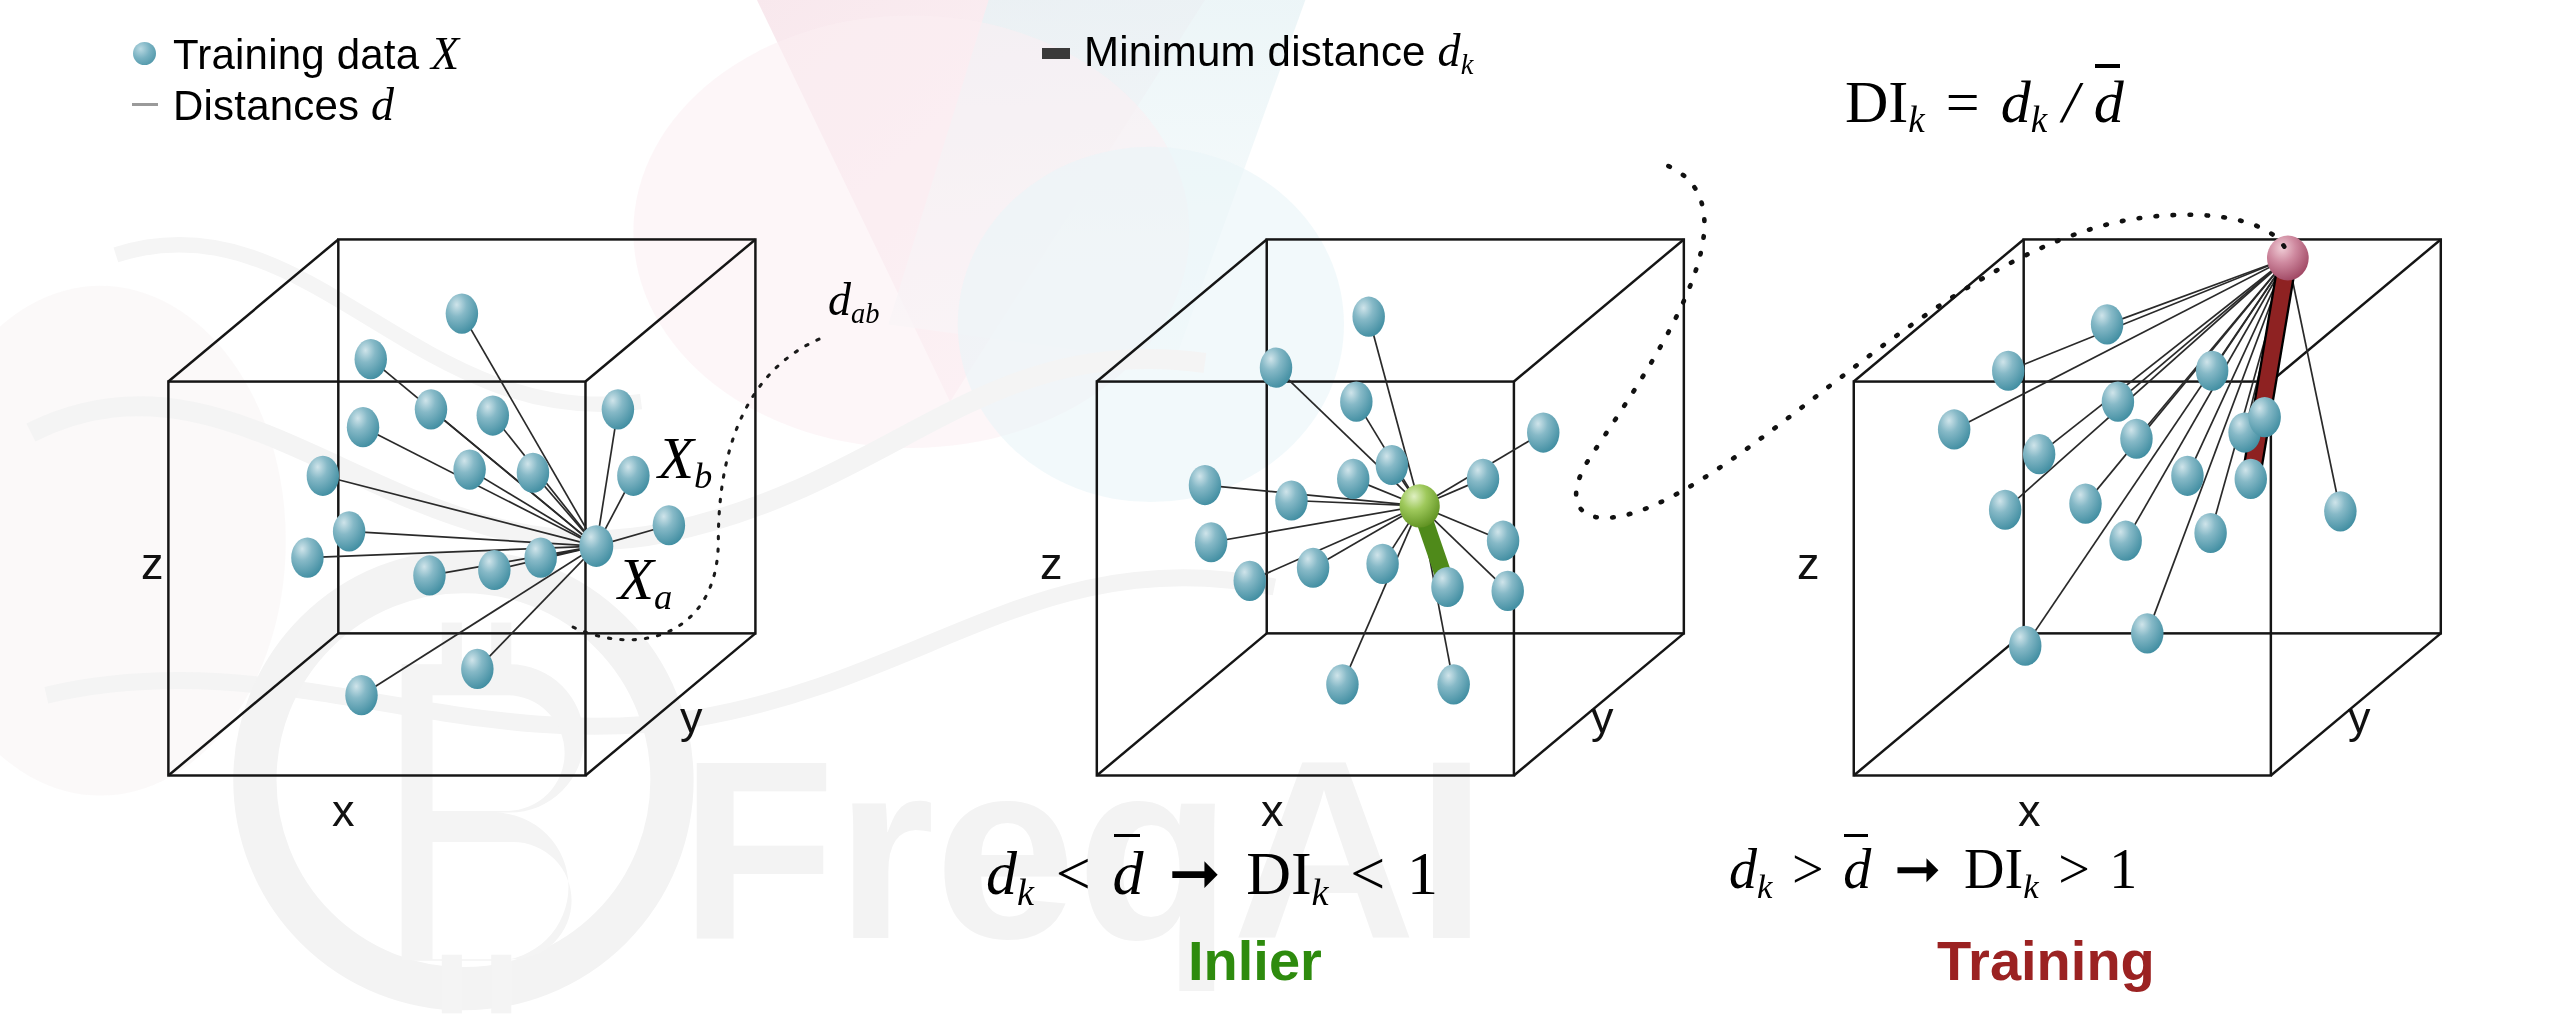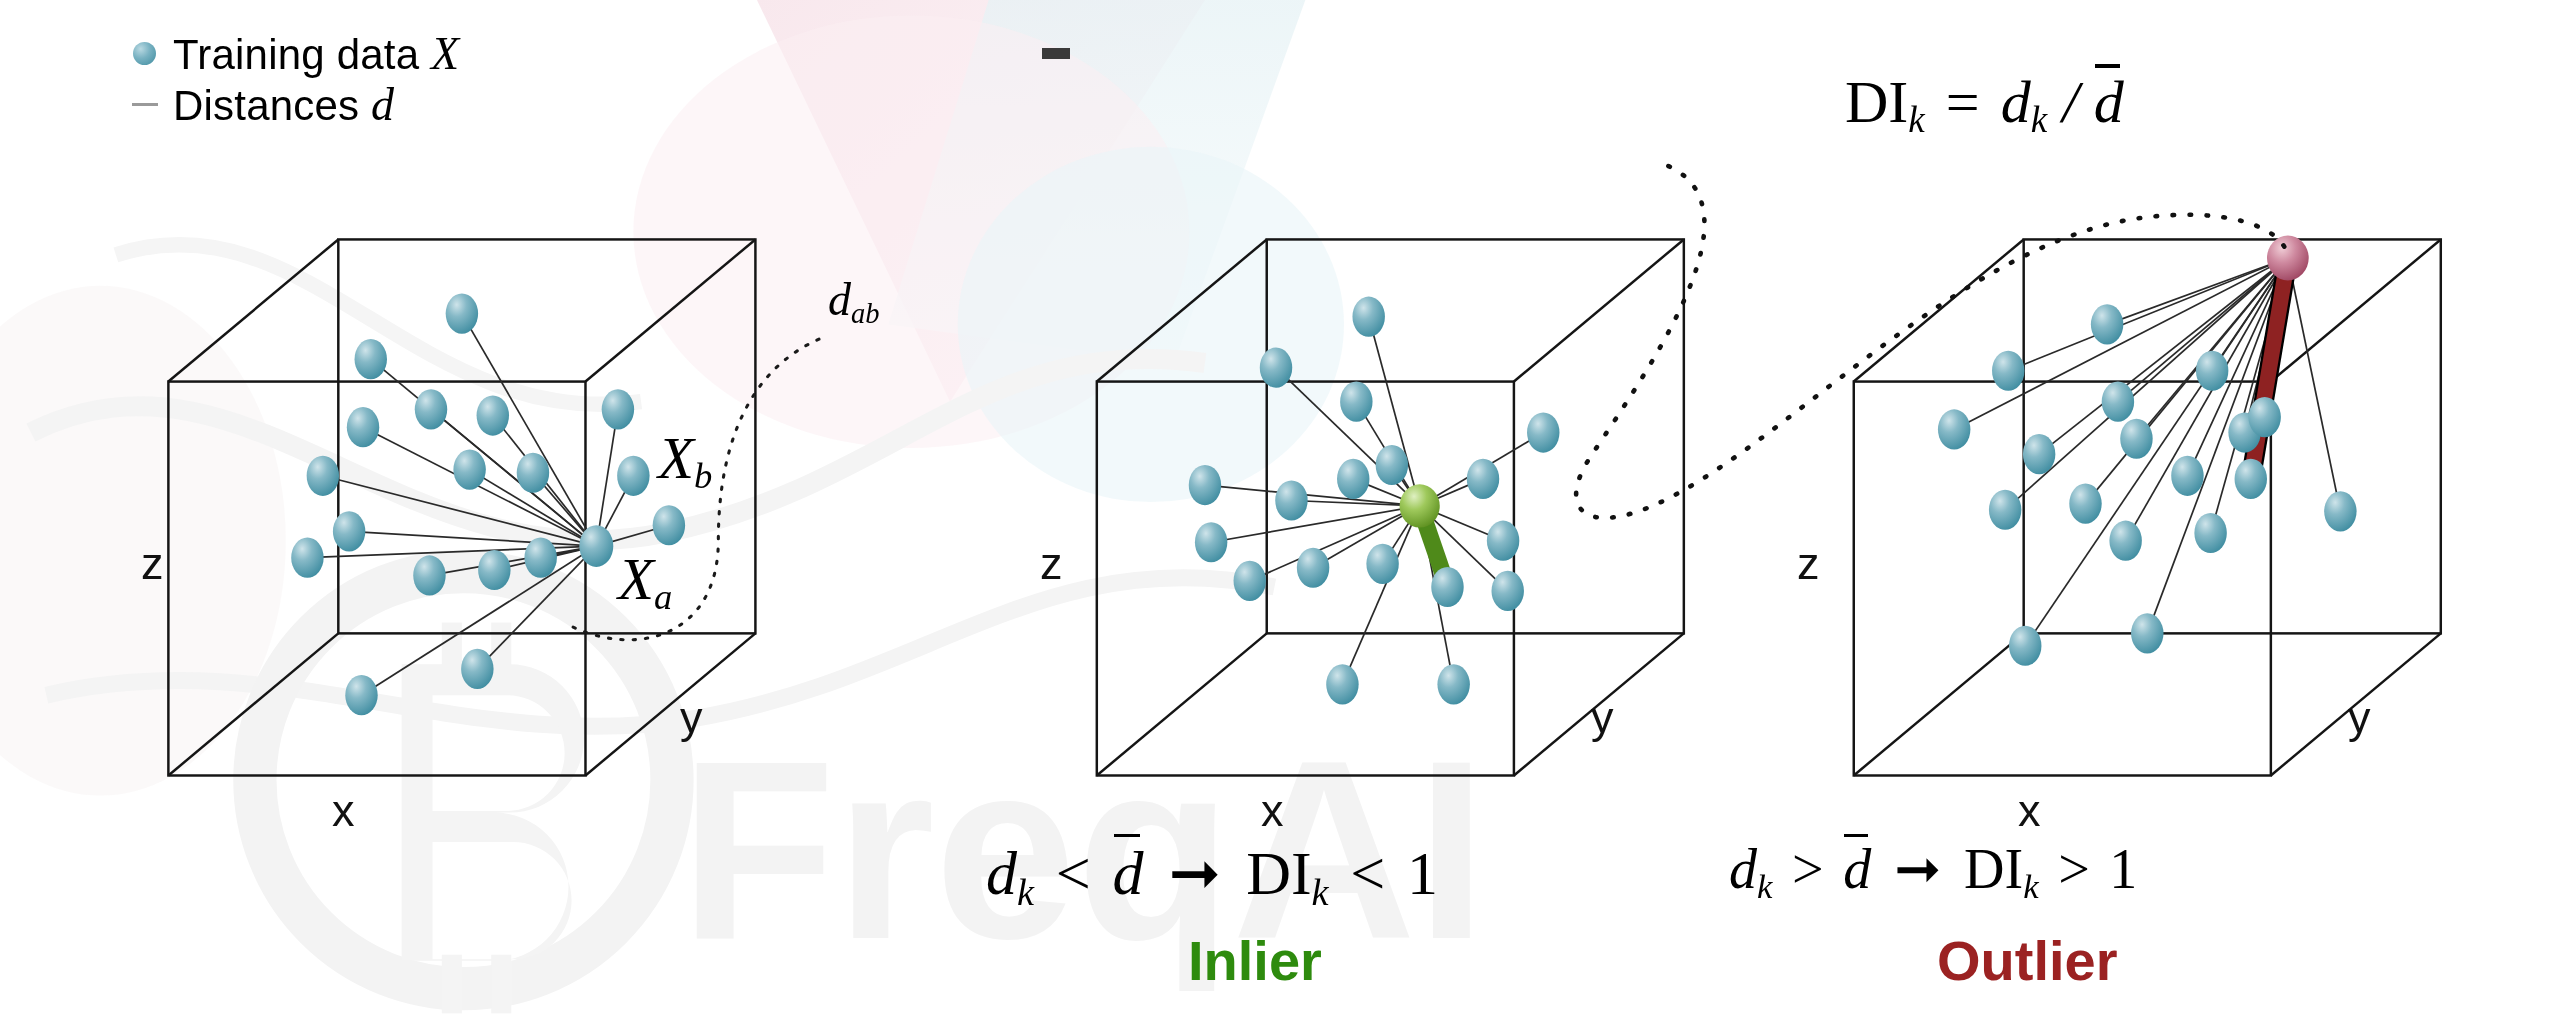--- a/index.html
+++ b/index.html
@@ -315,20 +315,24 @@
         <span class="mathi">d</span>
       </span>
     </div>
   </div>
 
   <div class="legend" style="left:1027px;top:28px;">
     <div class="legend-row">
       <span class="legend-mark">
         <span class="dash-thick"></span>
       </span>
+      <span class="legend-text">
+        <span>Minimum distance</span>
+        <span class="mathi"><span>d</span><sub class="m">k</sub></span>
+      </span>
     </div>
   </div>
 
   <div class="mathblock" style="left:1845px;top:68px;font-size:60px;">
     <span class="mathr">DI</span><sub class="m">k</sub>
     <span class="op">=</span>
     <span>d</span><sub class="m">k</sub>
     <span>/</span>
     <span class="ovb">d</span>
   </div>
@@ -370,16 +374,16 @@
     <span>d</span><sub class="m">k</sub>
     <span class="op">&gt;</span>
     <span class="ovb">d</span>
     <span class="arrow" style="padding:0 .16em;">➞</span>
     <span class="mathr">DI</span><sub class="m">k</sub>
     <span class="op">&gt;</span>
     <span class="mathr">1</span>
   </div>
 
   <div class="verdict" style="left:1188px;top:933px;color:#2E8B0E;">Inlier</div>
-  <div class="verdict" style="left:1937px;top:933px;color:#9B2222;">Outlier</div>
+  <div class="verdict" style="left:1937px;top:933px;color:#9B2222;">Training</div>
 
 </div>
 
 
 </body></html>

